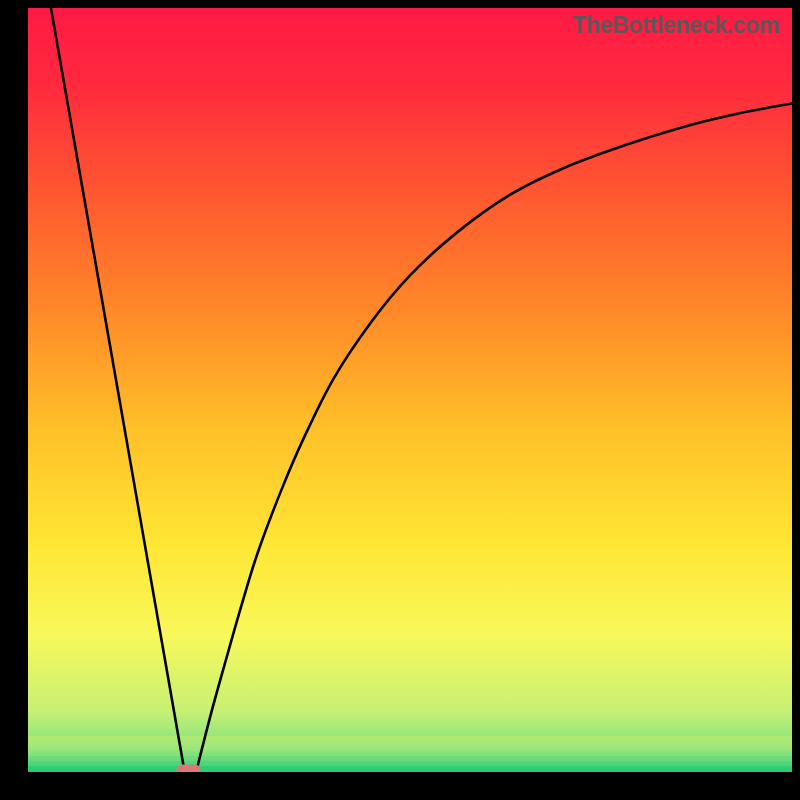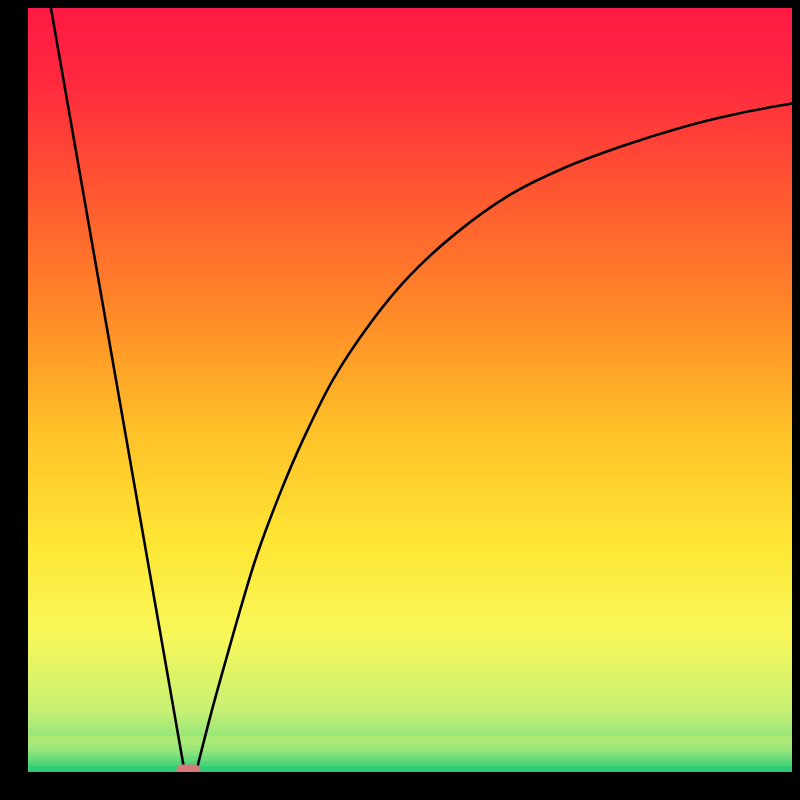--- a/index.html
+++ b/index.html
@@ -69,14 +69,15 @@
           <rect x="0" y="728" width="764" height="5" fill="#f6f760" opacity="0.25"></rect>
         </g>
       <g id="curves">
           <path d="M 22.919999999999998 0 L 156.62 764" fill="none" stroke="#000" stroke-width="2.6" stroke-linecap="round"></path>
           <path d="M 168.08 764 C 170.62666666666667 754.068, 178.26666666666665 723.508, 183.35999999999999 704.408 C 188.45333333333332 685.308, 193.54666666666668 667.4813333333333, 198.64000000000001 649.4 C 203.73333333333335 631.3186666666667, 208.82666666666668 613.1099999999999, 213.92000000000002 595.92 C 219.01333333333335 578.73, 222.83333333333331 564.7233333333334, 229.2 546.26 C 235.56666666666666 527.7966666666666, 244.48000000000002 504.24, 252.12 485.14 C 259.76 466.03999999999996, 266.1266666666666 450.76000000000005, 275.03999999999996 431.66 C 283.9533333333333 412.56, 294.14 390.27666666666664, 305.6 370.53999999999996 C 317.06000000000006 350.8033333333333, 331.06666666666666 330.43, 343.8 313.24 C 356.53333333333336 296.05, 367.99333333333334 282.0433333333333, 382 267.4 C 396.00666666666666 252.75666666666663, 411.2866666666667 238.75, 427.84000000000003 225.38 C 444.3933333333334 212.01, 463.49333333333334 198.0033333333333, 481.32 187.17999999999995 C 499.14666666666665 176.3566666666666, 515.6999999999999 168.7166666666666, 534.8 160.43999999999994 C 553.9 152.16333333333327, 575.5466666666667 144.52333333333328, 595.9200000000001 137.51999999999998 C 616.2933333333334 130.51666666666668, 637.9399999999999 123.76800000000007, 657.04 118.42000000000007 C 676.14 113.07200000000007, 692.6933333333333 109.25200000000002, 710.52 105.43200000000002 C 728.3466666666667 101.61200000000001, 755.0866666666667 97.15533333333333, 764 95.5" fill="none" stroke="#000" stroke-width="2.6" stroke-linecap="round"></path>
         </g>
       <g id="marker-group">
           <rect x="148.44" y="756.5" width="24" height="11" rx="5.5" fill="#d87a7a"></rect>
         </g>
     </svg>
+    <div class="watermark">TheBottleneck.com</div>
   </div>
 </div>
 
 </body></html>

